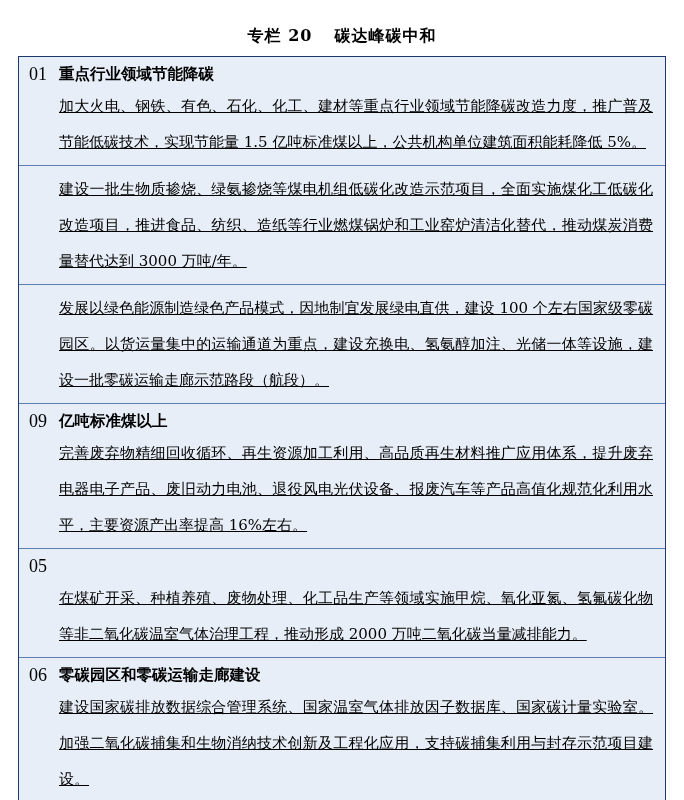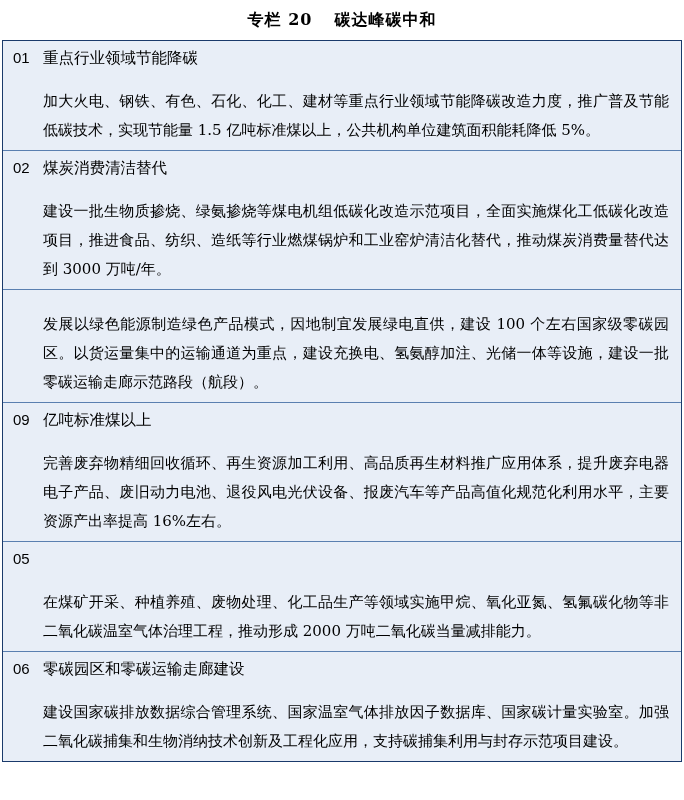--- a/index.html
+++ b/index.html
@@ -12,21 +12,21 @@
     height: 800px;
     font-family: "DejaVu Serif", "Liberation Serif", serif;
     color: #000000;
     overflow: hidden;
   }
   .page {
     width: 684px;
     height: 800px;
     position: relative;
     box-sizing: border-box;
-    padding: 0;
+    padding: 16px;
   }
   .box-title {
     text-align: center;
     font-size: 16px;
     font-weight: bold;
     letter-spacing: 1px;
     padding: 10px 0 9px 0;
     background: #ffffff;
   }
   .box-title .sp {
@@ -52,37 +52,38 @@
     border-radius: 13px;
   }
   .row-head {
     display: flex;
     align-items: flex-start;
     padding: 0 8px 0 10px;
   }
   .num {
     width: 30px;
     flex: 0 0 30px;
-    font-size: 15px;
+    font-size: 18px;
     line-height: 26px;
     text-align: left;
-    font-family: Liberation Sans, sans-serif;
+    font-family: Liberation Serif, serif;
   }
   .head-text {
     font-size: 15.5px;
-    font-weight: normal;
+    font-weight: bold;
     line-height: 26px;
   }
   .body-text {
     font-size: 15px;
-    line-height: 29px;
+    line-height: 36px;
     text-align: justify;
     text-justify: inter-ideograph;
     padding: 0 12px 0 40px;
-    margin-top: 16px;
+    margin-top: 1px;
+    text-decoration: underline;
   }
 </style>
 </head>
 <body>
 
 <div class="page">
 
   <div class="box-title">
     <span>专栏 20</span><span class="sp"></span><span>碳达峰碳中和</span>
   </div>
@@ -91,24 +92,20 @@
 
     <div class="row">
       <div class="row-head">
         <div class="num">01</div>
         <div class="head-text">重点行业领域节能降碳</div>
       </div>
       <div class="body-text">加大火电、钢铁、有色、石化、化工、建材等重点行业领域节能降碳改造力度，推广普及节能低碳技术，实现节能量 1.5 亿吨标准煤以上，公共机构单位建筑面积能耗降低 5%。</div>
     </div>
 
     <div class="row">
-      <div class="row-head">
-        <div class="num">02</div>
-        <div class="head-text">煤炭消费清洁替代</div>
-      </div>
       <div class="body-text">建设一批生物质掺烧、绿氨掺烧等煤电机组低碳化改造示范项目，全面实施煤化工低碳化改造项目，推进食品、纺织、造纸等行业燃煤锅炉和工业窑炉清洁化替代，推动煤炭消费量替代达到 3000 万吨/年。</div>
     </div>
 
     <div class="row">
       <div class="body-text">发展以绿色能源制造绿色产品模式，因地制宜发展绿电直供，建设 100 个左右国家级零碳园区。以货运量集中的运输通道为重点，建设充换电、氢氨醇加注、光储一体等设施，建设一批零碳运输走廊示范路段（航段）。</div>
     </div>
 
     <div class="row">
       <div class="row-head">
         <div class="num">09</div>

